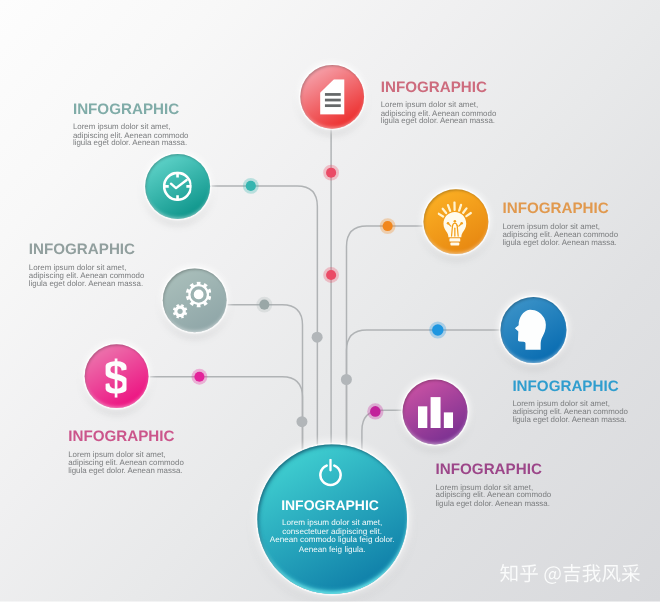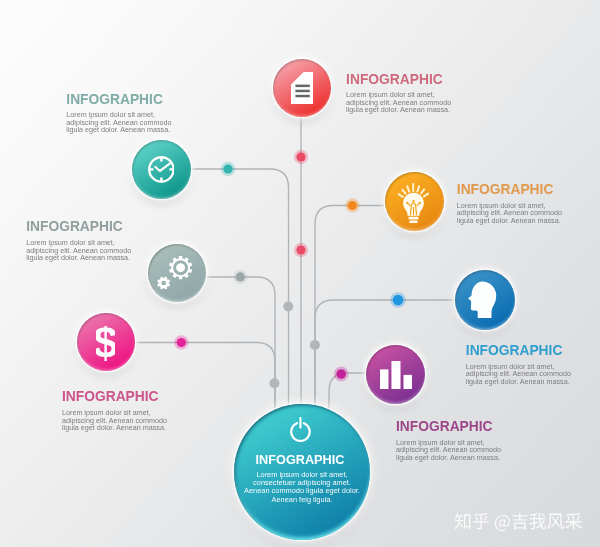--- a/index.html
+++ b/index.html
@@ -88,22 +88,22 @@
 <div class="main">
       <span class="gloss"></span>
       <span class="rim"></span>
       <svg class="icon" viewBox="0 0 21 25.5" width="21" height="25.5">
  <path fill="none" stroke="#ffffff" stroke-width="2.3" stroke-linecap="round" d="M13.95 6.24 A9.2 9.2 0 1 1 6.95 6.24"></path>
  <path fill="none" stroke="#ffffff" stroke-width="2.1" stroke-linecap="round" d="M10.45 1.05 V10.6"></path>
 </svg>
       <h2>INFOGRAPHIC</h2>
       <div class="mbody">
         <p>Lorem ipsum dolor sit amet,</p>
-        <p>consectetuer adipiscing amet.</p>
-        <p>Aenean commodo ligula eget dolor.</p>
+        <p>consectetuer adipiscing elit.</p>
+        <p>Aenean commodo ligula feig dolor.</p>
         <p>Aenean feig ligula.</p>
       </div>
     </div>
 <div class="node" style="left:131.5px;top:140.0px;width:59px;height:59px;--cl:#6bdcd2;--cm:#35b3a9;--cd:#008a80;--ga:150deg;">
       <span class="gloss"></span>
       <svg class="icon" viewBox="0 0 26.8 26.8" width="26.8" height="26.8">
   <g fill="none" stroke="#ffffff" stroke-width="2.4">
     <circle cx="13.4" cy="13.4" r="12.2"></circle>
     <path d="M13.4 0.2 V5.4 M13.4 26.6 V21.4 M0.2 13.4 H5.4 M26.6 13.4 H21.4"></path>
   </g>

